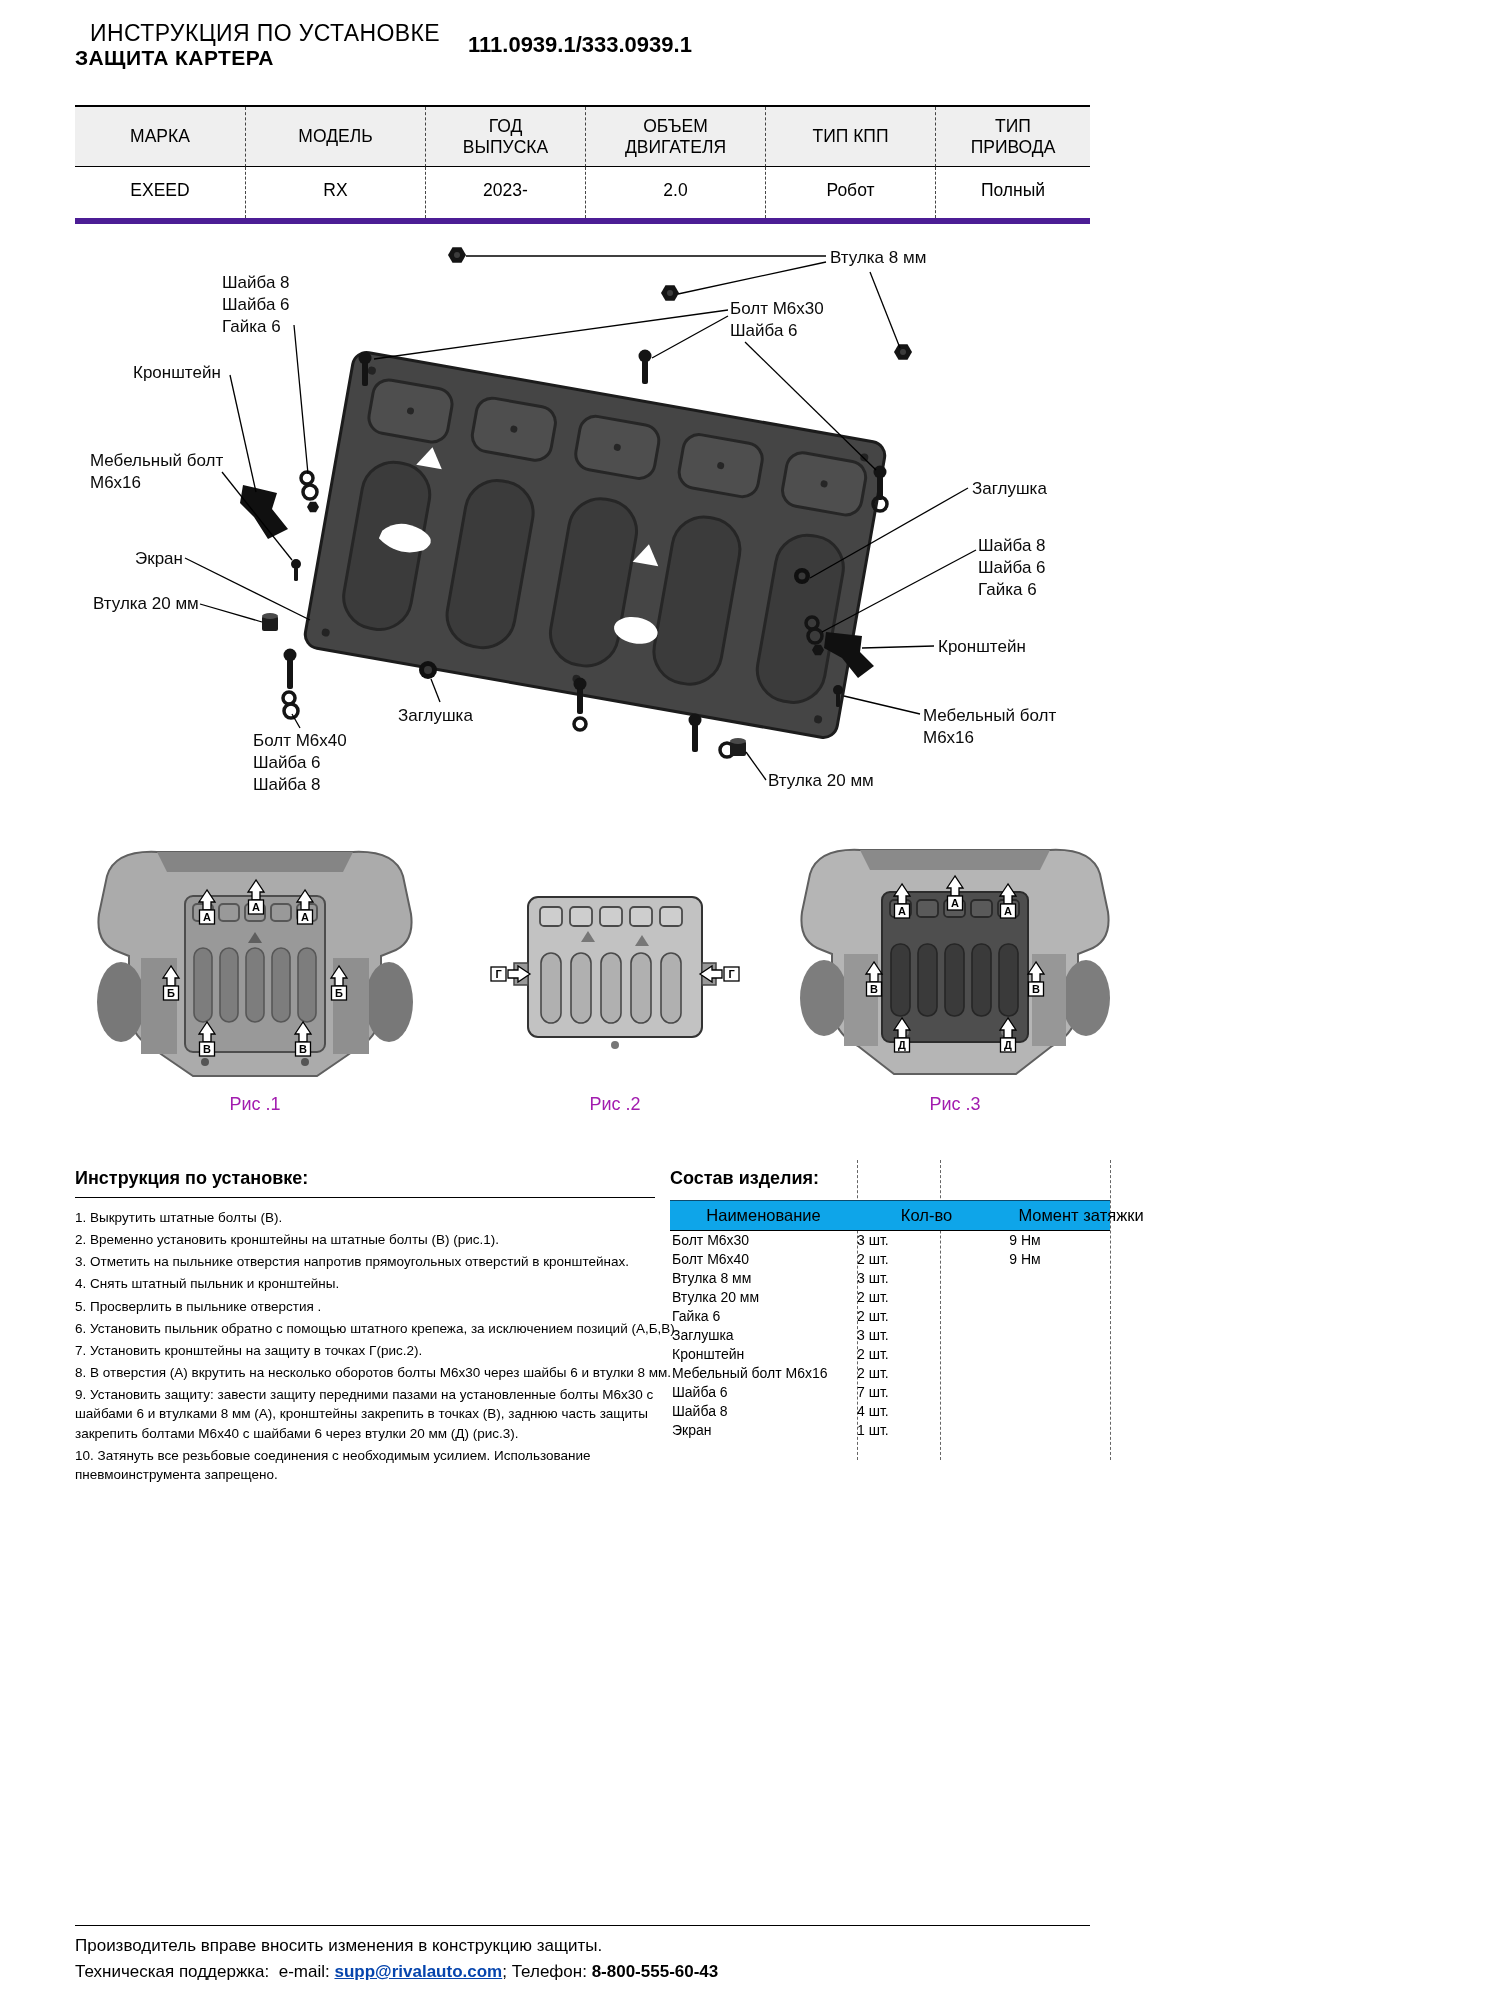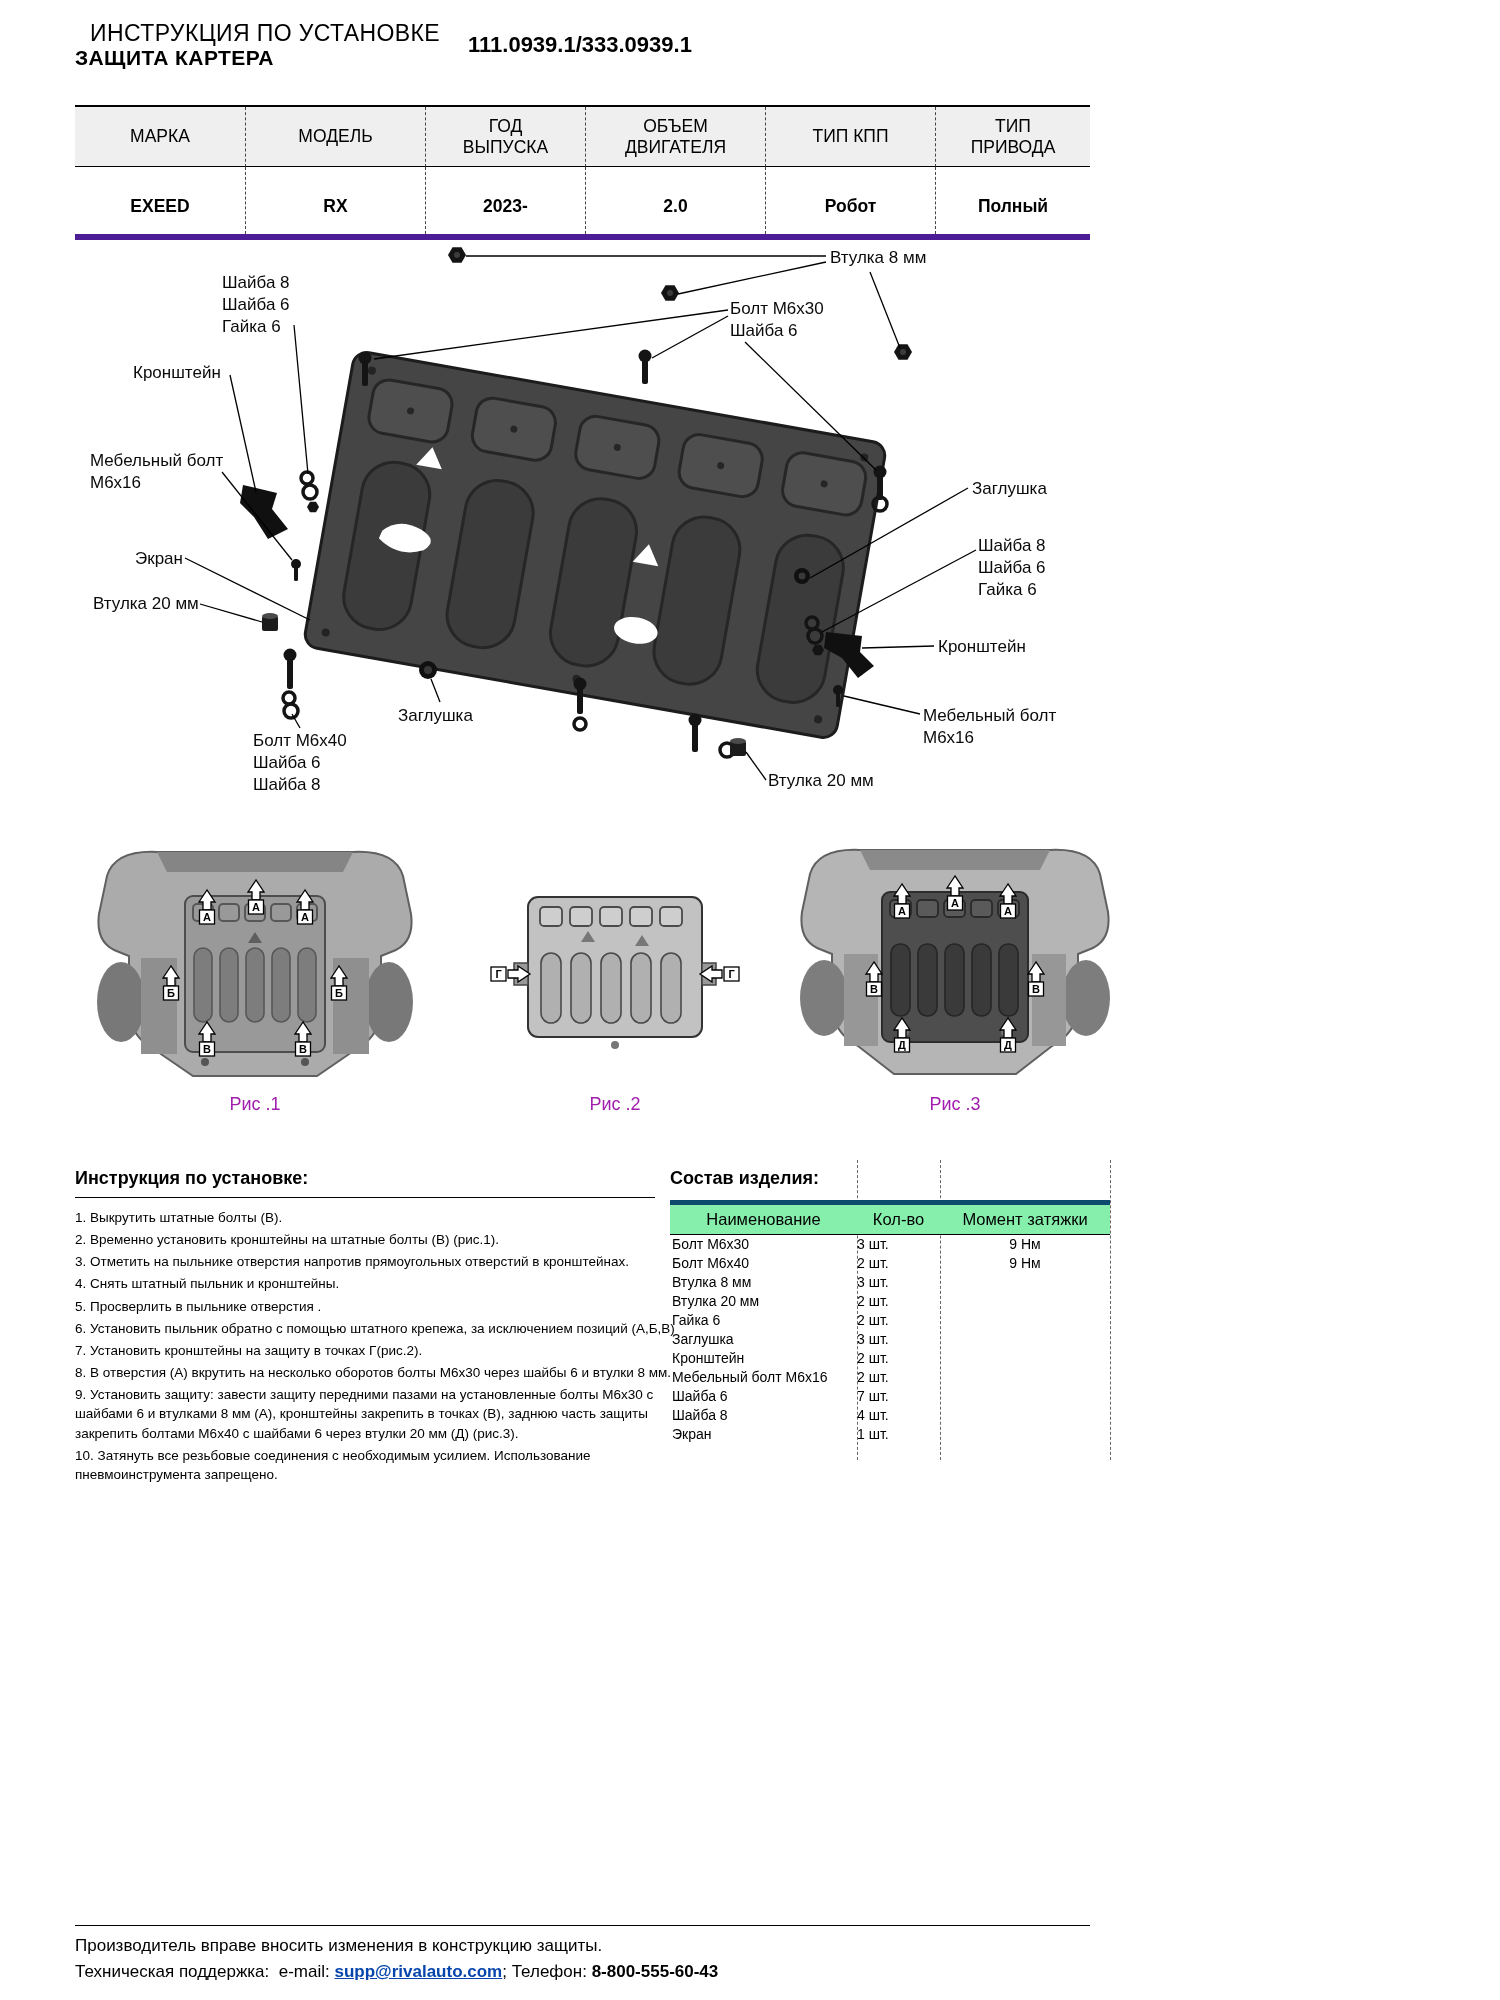--- a/index.html
+++ b/index.html
@@ -11,21 +11,21 @@
   .hdr-line2 { position:absolute; left:75px; top:46px; font-size:21px; font-weight:bold; letter-spacing:.4px; }
   .hdr-part  { position:absolute; left:468px; top:32px; font-size:22px; font-weight:bold; }
 
   
   .spec-table { position:absolute; left:75px; top:105px; width:1015px;
                 border-top:2px solid #000; border-bottom:6px solid #4c1d95;
                 display:grid; grid-template-columns:170px 180px 160px 180px 170px 155px; }
   .spec-th { background:#efefef; border-bottom:1px solid #000; min-height:60px;
              display:flex; align-items:center; justify-content:center; text-align:center;
              font-size:17.5px; white-space:pre-line; }
-  .spec-td { text-align:center; font-size:17.5px; padding:29px 4px 17px;font-weight:bold; }
+  .spec-td { text-align:center; font-size:17.5px; padding:13px 4px 17px; }
   .dash { border-left:1px dashed #444; }
 
   
   .diagram { position:absolute; left:0; top:230px; width:1200px; height:612px; }
   .diagram svg { position:absolute; left:0; top:0; }
   .dlabel { position:absolute; font-size:17px; line-height:1.3; white-space:pre-line; color:#0a0a0a; }
 
   
   .fig { position:absolute; }
   .fig-caption { position:absolute; font-size:18px; text-align:center; color:#a21caf; }
@@ -36,22 +36,22 @@
   .instr-title { position:absolute; left:75px; top:1168px; width:580px; font-size:18px;
                  font-weight:bold; border-bottom:1px solid #000; padding-bottom:8px; }
   .steps { position:absolute; left:75px; top:1208px; width:600px; }
   .step { font-size:13.5px; line-height:1.42; margin-bottom:3px; }
 
   
   .parts { position:absolute; left:670px; top:1160px; width:440px; height:300px; }
   .parts-title { position:absolute; left:0; top:8px; font-size:18px; font-weight:bold; }
   .pdash { position:absolute; top:0; height:300px; width:0; border-left:1px dashed #666; }
   .parts-table { position:absolute; left:0; top:40px; width:440px; }
-  .parts-head { display:grid; grid-template-columns:187px 83px 170px; background:#86efac;
-                border-top:5px solid #0c4a6e; border-bottom:1px solid #000; }
+  .parts-head { display:grid; grid-template-columns:187px 83px 170px; background:#0ea5e9;
+                border-top:1px solid #0c4a6e; border-bottom:1px solid #000;gap:28px; }
   .parts-head > div { font-size:16.5px; text-align:center; padding:5px 2px; }
   .parts-row { display:grid; grid-template-columns:187px 83px 170px; }
   .parts-row > div { font-size:14px; line-height:19px; }
   .pname { text-align:left; padding-left:2px; }
   .pqty { text-align:left; }
   .ptorque { text-align:center; }
   .parts-row:first-of-type > div { padding-top:4px; }
 
   
   .footer-rule { position:absolute; left:75px; top:1925px; width:1015px; border-top:1px solid #000; }

